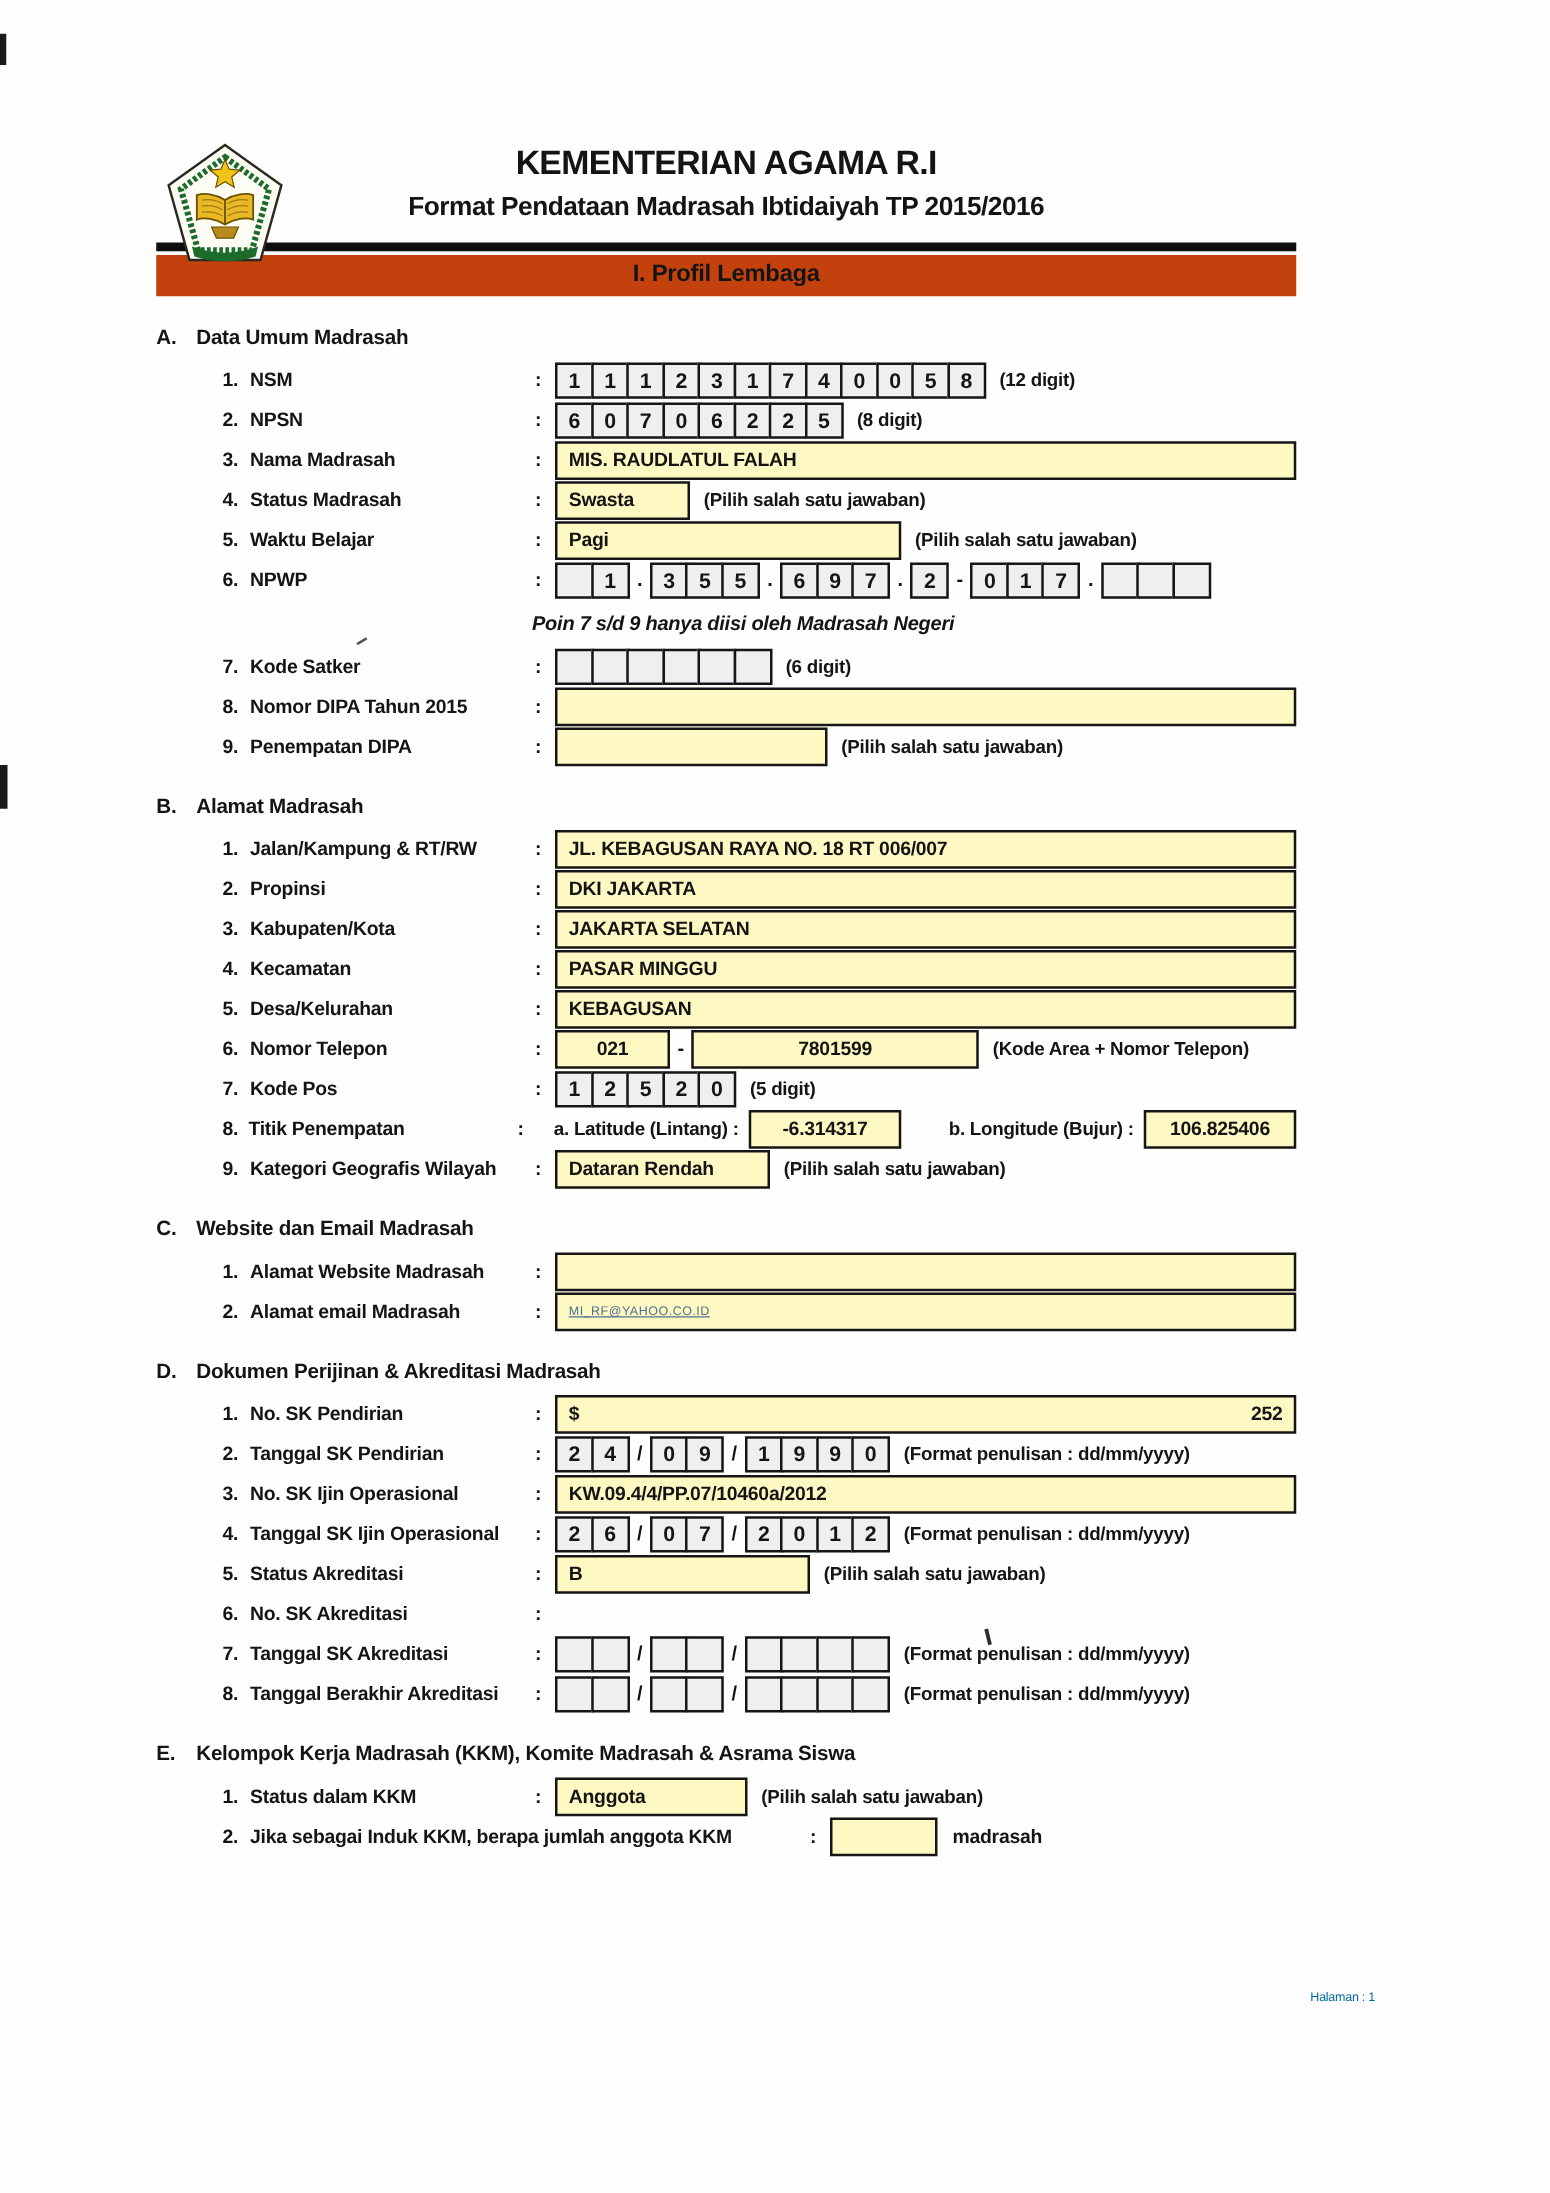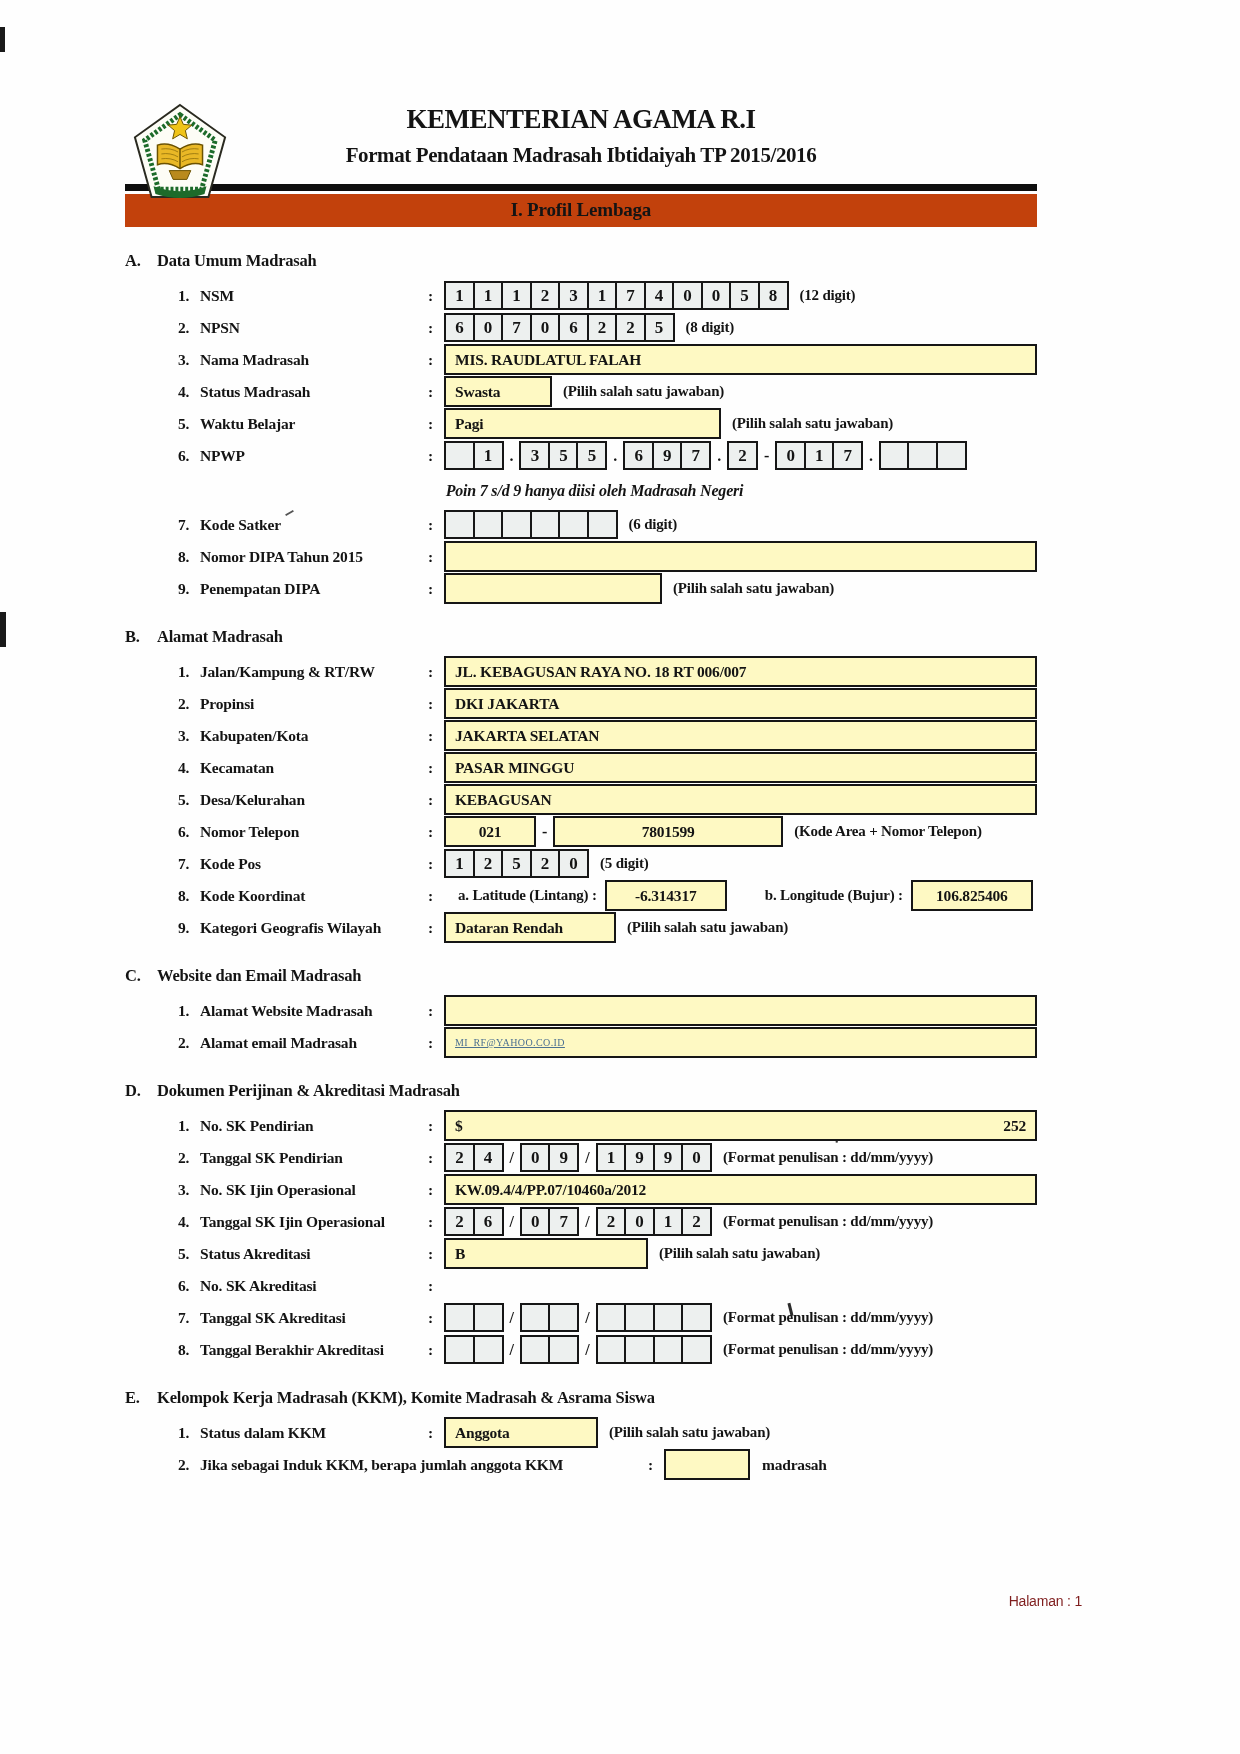--- a/index.html
+++ b/index.html
@@ -1,18 +1,18 @@
 <!DOCTYPE html>
 <html><head>
 <meta charset="utf-8">
 <style>
   html,body{margin:0;padding:0;background:#fff;}
   .page{position:relative;width:1240px;height:1754px;background:#fefefe;overflow:hidden;
         font-family:"Liberation Sans",sans-serif;color:#141414;letter-spacing:-0.2px;}
-  .content{position:absolute;left:125px;top:0;width:912px;font-family:Liberation Serif, serif;}
+  .content{position:absolute;left:125px;top:11px;width:912px;}
 
   
   .header{position:relative;padding-top:104px;text-align:center;}
   .logo{position:absolute;left:6px;top:102px;width:98px;height:98px;}
   .title{font-size:27px;font-weight:bold;letter-spacing:-0.5px;}
   .subtitle{font-size:21px;font-weight:bold;margin-top:8px;letter-spacing:-0.4px;}
   .rule{height:7px;background:#0e0e0e;margin-top:16px;}
   .banner{margin-top:3px;background:#c2410c;text-align:center;font-weight:bold;
           font-size:19px;padding:5px 0 6px 0;}
 
@@ -52,21 +52,21 @@
         display:flex;align-items:center;justify-content:center;font-weight:bold;font-size:17px;}
   .cell:first-child{margin-left:0;}
   .dsep,.nsep{font-weight:bold;margin:0 6px;font-size:16px;}
 
   .hint{font-weight:bold;font-size:15px;margin-left:11px;white-space:nowrap;}
   .inline-label{font-weight:bold;font-size:15px;margin-right:8px;white-space:nowrap;}
   .sp40{width:38px;}
   .email-value{color:#4d7191;text-decoration:underline;font-weight:normal;letter-spacing:0.4px;font-size:10px;}
   .suffix{font-weight:bold;font-size:15.5px;margin-left:12px;}
 
-  .footer{position:absolute;top:1593px;right:158px;font-size:14px;color:#7f1d1d;}
+  .footer{position:absolute;top:1593px;right:140px;font-size:10px;color:#0369a1;}
 
   
   .art{position:absolute;background:#1a1a1a;}
   .art1{left:0;top:27px;width:5px;height:25px;}
   .art2{left:0;top:612px;width:6px;height:35px;}
   .art3{left:838px;top:1126px;width:2px;height:17px;transform:rotate(18deg);background:#3a3a3a;}
   .art4{left:789px;top:1303px;width:3px;height:13px;transform:rotate(-14deg);background:#2c2c2c;}
   .art5{left:285px;top:512px;width:9px;height:2px;transform:rotate(-30deg);background:#555;}
 </style>
 </head>
@@ -342,21 +342,21 @@
                 <span class="cell">2</span>
                 <span class="cell">5</span>
                 <span class="cell">2</span>
                 <span class="cell">0</span>
               </span>
             <span class="hint">(5 digit)</span>
           </span>
         </div>
         <div class="row">
           <span class="num">8.</span>
-          <span class="label">Kode Koordinat</span>
+          <span class="label">Titik Penempatan</span>
           <span class="colon">:</span>
           <span class="fieldarea">
             <span class="inline-label" style="margin-left:14px">a. Latitude (Lintang) :</span>
             <span class="textfield f-lat center">
               <span>-6.314317</span>
             </span>
             <span class="sp40"></span>
             <span class="inline-label">b. Longitude (Bujur) :</span>
             <span class="textfield f-lon center">
               <span>106.825406</span>

